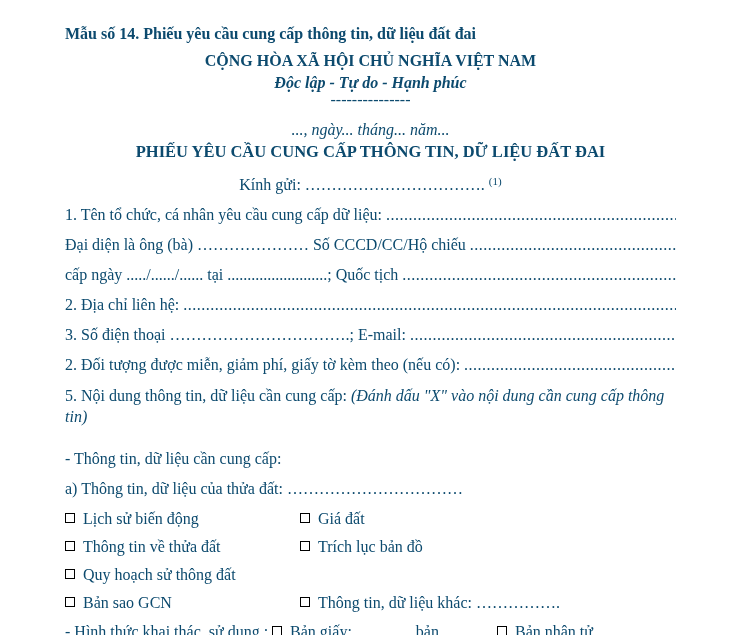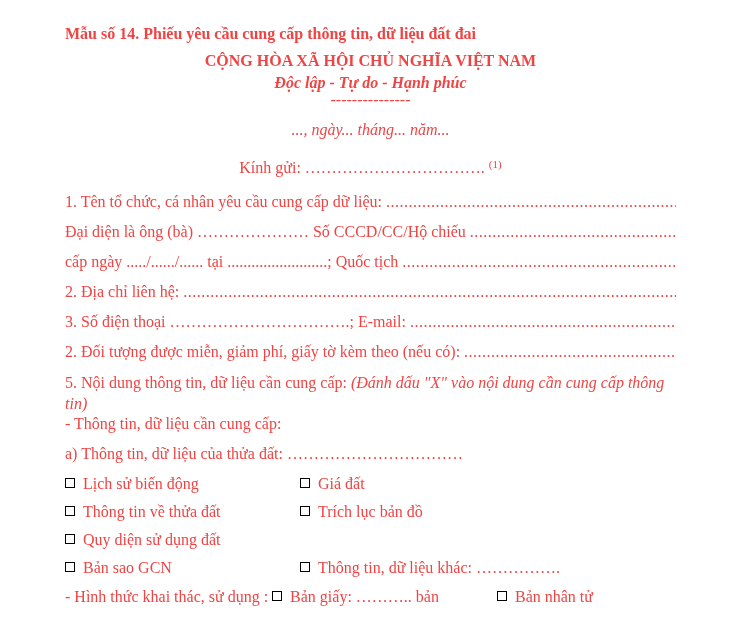--- a/index.html
+++ b/index.html
@@ -2,51 +2,51 @@
 <html><head>
 <meta charset="utf-8">
 <style>
   html, body { margin: 0; padding: 0; background: #fff; }
   .page {
     position: relative;
     width: 731px;
     height: 635px;
     box-sizing: border-box;
     background: #ffffff;
-    color: #ef4444;
+    color: #0c4a6e;
     font-family: "Liberation Serif", "DejaVu Serif", serif;
     font-size: 16px;
     padding: 24px 55px 0 65px;
     overflow: hidden;
   }
   .center { text-align: center; }
   .bold   { font-weight: bold; }
   .italic { font-style: italic; }
   .form-label  { line-height: 20px; margin-bottom: 7px; font-size: 16px; }
   .nat-title   { line-height: 20px; margin-bottom: 2px; font-size: 16px; }
   .motto       { line-height: 20px; margin-bottom: 0; font-size: 16px; font-style: italic; }
   .divider     { line-height: 14px; margin-bottom: 13px; letter-spacing: 0px; }
-  .date-line   { line-height: 20px; margin-bottom: 10px; }
+  .date-line   { line-height: 20px; margin-bottom: 2px; }
   .form-title  { line-height: 20px; margin-bottom: 9px; font-size: 16.5px; }
-  .salutation  { line-height: 28px; margin-bottom: 10px; }
+  .salutation  { line-height: 20px; margin-bottom: 10px; }
 
   .line {
     display: flex;
     white-space: pre;
     line-height: 20px;
     margin-bottom: 10px;
   }
   .line .fill {
     flex: 1 1 0;
     overflow: hidden;
     letter-spacing: 0.5px;
   }
   .para {
     line-height: 21px;
-    margin-bottom: 0;
+    margin-bottom: 22px;
   }
   .sup {
     font-size: 11px;
     vertical-align: 5px;
   }
 
   .cb-grid { margin-top: 4px; }
   .cbrow {
     display: flex;
     line-height: 20px;
@@ -79,20 +79,21 @@
   <div class="form-label bold">Mẫu số 14. Phiếu yêu cầu cung cấp thông tin, dữ liệu đất đai</div>
 
   <div class="nat-title bold center">CỘNG HÒA XÃ HỘI CHỦ NGHĨA VIỆT NAM</div>
 
   <div class="motto bold center">Độc lập - Tự do - Hạnh phúc</div>
 
   <div class="divider center">---------------</div>
 
   <div class="date-line italic center">..., ngày... tháng... năm...</div>
 
+  <div class="form-title bold center">PHIẾU YÊU CẦU CUNG CẤP THÔNG TIN, DỮ LIỆU ĐẤT ĐAI</div>
 
   <div class="salutation center">
     <span>Kính gửi: ……………………………. </span><span class="sup">(1)</span>
   </div>
 
   <div class="line">
     <span>1. Tên tổ chức, cá nhân yêu cầu cung cấp dữ liệu: </span>
     <span class="fill">..........................................................................................................................................</span>
   </div>
 
@@ -139,21 +140,21 @@
       <span class="cbcol1"><span class="box"></span><span>Lịch sử biến động</span></span>
       <span><span class="box"></span><span>Giá đất</span></span>
     </div>
 
     <div class="cbrow">
       <span class="cbcol1"><span class="box"></span><span>Thông tin về thửa đất</span></span>
       <span><span class="box"></span><span>Trích lục bản đồ</span></span>
     </div>
 
     <div class="cbrow">
-      <span><span class="box"></span><span>Quy diện sử dụng đất</span></span>
+      <span><span class="box"></span><span>Quy hoạch sử thông đất</span></span>
     </div>
 
     <div class="cbrow">
       <span class="cbcol1"><span class="box"></span><span>Bản sao GCN</span></span>
       <span><span class="box"></span><span>Thông tin, dữ liệu khác: …………….</span></span>
     </div>
 
   </div>
 
   <div class="usage-line">

